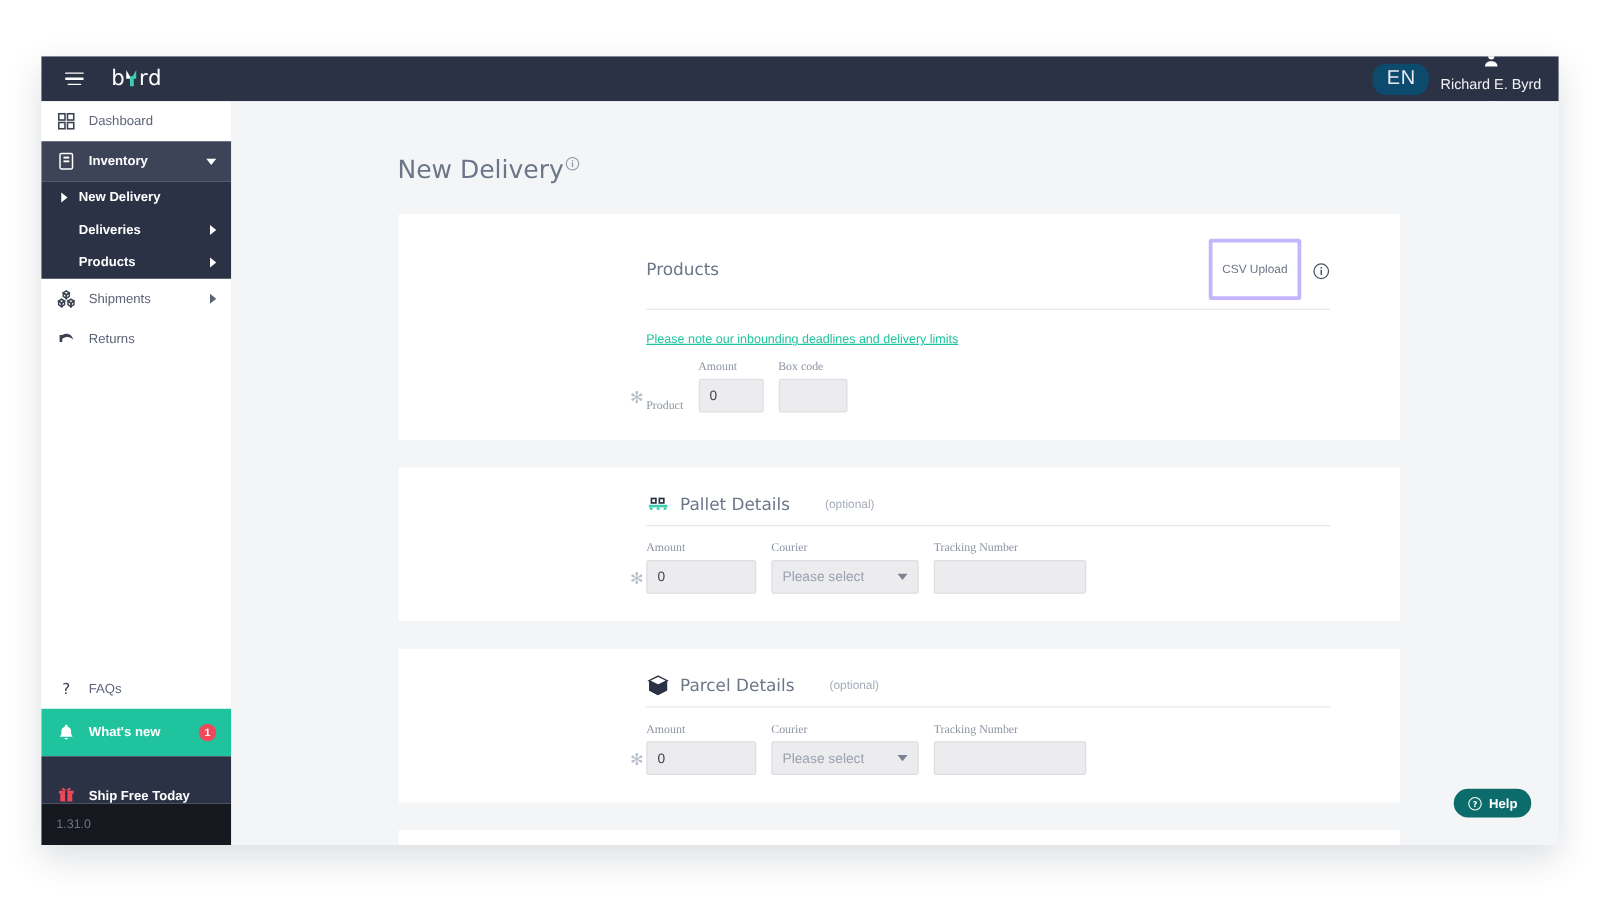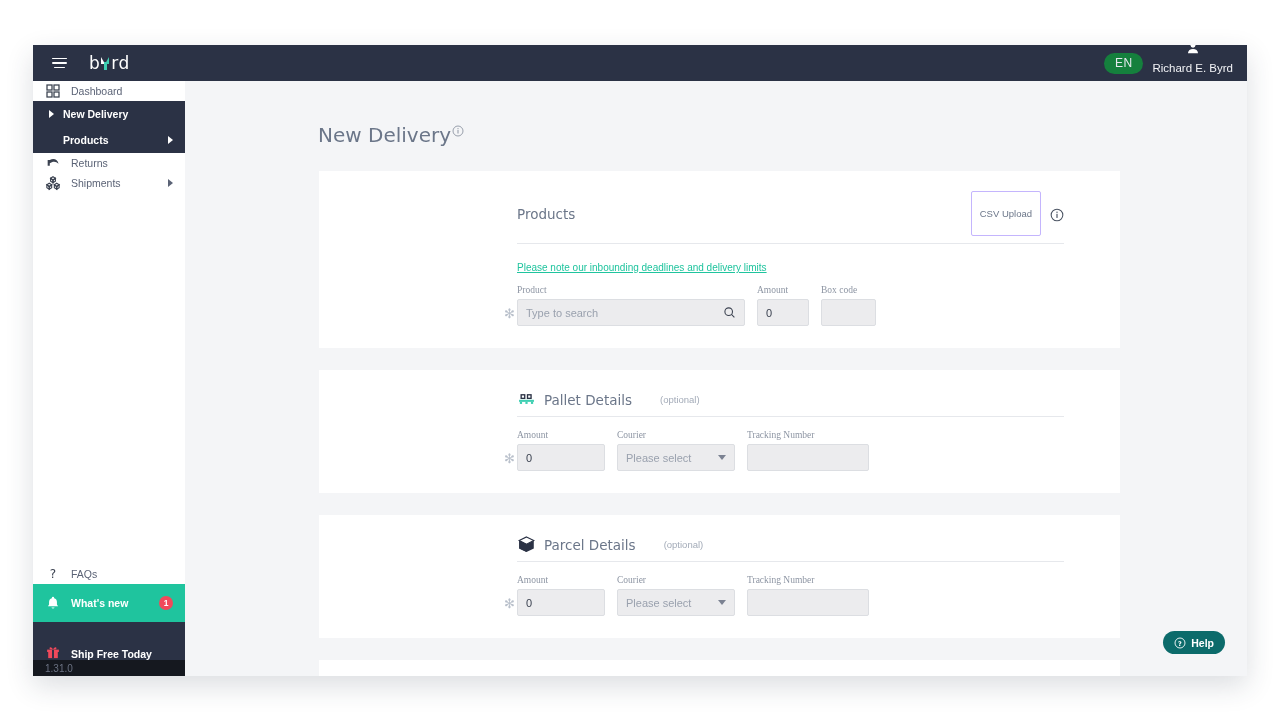--- a/index.html
+++ b/index.html
@@ -59,22 +59,22 @@
   .brand .b-mark::after {
     content: ""; position: absolute; left: 3.2px; top: 5px;
     width: 2.4px; height: 8px; background: #3ecfb2;
   }
 
   .topbar-right {
     margin-left: auto; display: flex; align-items: center; gap: 9px;
     padding-right: 14px; color: #ffffff;
   }
   .lang-pill {
-    background: #15803d; color: #e7e9ef;
-    border-radius: 11px; font-size: 12px;
+    background: #0c4a6e; color: #e7e9ef;
+    border-radius: 11px; font-size: 16px;
     padding: 3.5px 11px; cursor: pointer;
     letter-spacing: .4px;
   }
   .user-chip { display: flex; align-items: center; gap: 7px; cursor: pointer; flex-direction: column; }
   .avatar-icon { width: 14px; height: 14px; display: block; }
   .user-name { font-size: 11.5px; color: #f2f3f6; }
   .caret-down {
     width: 0; height: 0;
     border-left: 4.5px solid transparent;
     border-right: 4.5px solid transparent;
@@ -83,21 +83,21 @@
   }
 
   
   .sidebar {
     position: absolute; left: 0; top: 36px;
     width: 152px; height: 595px;
     background: #ffffff;
     display: flex; flex-direction: column;
   }
   .nav-item {
-    height: 20px; display: flex; align-items: center;
+    height: 32px; display: flex; align-items: center;
     padding: 0 12px; gap: 10px; cursor: pointer;
     font-size: 10.5px; color: #5b6376;
     white-space: nowrap;
   }
   .nav-item .ic { width: 16px; height: 16px; flex: 0 0 16px; display:block; }
   .nav-item .lbl { flex: 1; }
   .nav-item.active-group {
     background: #3d4458; color: #ffffff; font-weight: bold;
   }
   .submenu { background: #2b3245; }
@@ -134,21 +134,21 @@
     background: #f1495b; color: #ffffff;
     border-radius: 50%; width: 14px; height: 14px;
     font-size: 8.5px; display: flex; align-items: center; justify-content: center;
     font-weight: bold;
   }
   .nav-item.shipfree {
     background: #2b3245; color: #ffffff; height: 38px; font-weight: bold; align-items: flex-end;
   }
   .version-bar {
     background: #15181f; color: #6b7283;
-    height: 16px; display: flex; align-items: center;
+    height: 33px; display: flex; align-items: center;
     padding-left: 12px; font-size: 10px;
   }
 
   
   .content {
     position: absolute; left: 152px; top: 36px;
     width: 1062px; height: 595px;
     background: #f4f5f7;
     overflow: hidden;
   }
@@ -178,21 +178,21 @@
     gap: 8px;
   }
   .sec-title {
     font-size: 13.5px; color: #6b7689; font-weight: normal;
     font-family: "DejaVu Sans", sans-serif;
   }
   .sec-optional { font-size: 9.5px; color: #a3abb8; margin-left: 20px; }
   .sec-head-right { margin-left: auto; display: flex; align-items: center; gap: 9px; }
 
   .csv-btn {
-    border: 1px solid #c4b5fd; background: #ffffff;
+    border: 3px solid #c4b5fd; background: #ffffff;
     color: #6b7689; font-size: 9.5px;
     padding: 16px 8px; border-radius: 2px; cursor: pointer;
     font-family: "Liberation Sans", sans-serif;
   }
 
   .note-link {
     display: inline-block;
     font-size: 10px; color: #1fc49e;
     text-decoration: underline; cursor: pointer;
     margin-bottom: 12px;
@@ -278,57 +278,70 @@
     <div class="nav-item">
       <svg class="ic" viewBox="0 0 24 24">
         <rect x="3" y="3" width="7.5" height="7.5" fill="none" stroke="#3b4250" stroke-width="1.9"></rect>
         <rect x="13.5" y="3" width="7.5" height="7.5" fill="none" stroke="#3b4250" stroke-width="1.9"></rect>
         <rect x="3" y="13.5" width="7.5" height="7.5" fill="none" stroke="#3b4250" stroke-width="1.9"></rect>
         <rect x="13.5" y="13.5" width="7.5" height="7.5" fill="none" stroke="#3b4250" stroke-width="1.9"></rect>
       </svg>
       <span class="lbl">Dashboard</span>
     </div>
 
+    <div class="nav-item active-group">
+      <svg class="ic" viewBox="0 0 24 24">
+        <rect x="4.5" y="2.8" width="15" height="18.4" rx="1.6" fill="none" stroke="#ffffff" stroke-width="1.8"></rect>
+        <rect x="8.6" y="6.4" width="7" height="2.4" fill="#ffffff"></rect>
+        <rect x="8.6" y="11" width="7" height="2.2" fill="#ffffff"></rect>
+      </svg>
+      <span class="lbl">Inventory</span>
+      <span class="chev-dn"></span>
+    </div>
 
     <div class="submenu">
       <div class="sub-item">
         <span class="chev chev-l"></span>
         <span>New Delivery</span>
       </div>
       <div class="sub-item">
+        <span>Deliveries</span>
+        <span class="chev chev-r"></span>
+      </div>
+      <div class="sub-item">
         <span>Products</span>
         <span class="chev chev-r"></span>
       </div>
-    </div>
-
-    <div class="nav-item">
-      <svg class="ic" viewBox="0 0 24 24">
-        <path d="M4 7.5v8.5h3.2V12.4c4.4-3.4 9.6-3.2 13.1.9C19.2 6.6 12.8 4.2 7.3 7.5z" fill="#3b4250"></path>
-      </svg>
-      <span class="lbl">Returns</span>
     </div>
 
     <div class="nav-item">
       <svg class="ic" viewBox="0 0 24 24">
         <g fill="none" stroke="#3b4250" stroke-width="1.7">
           <path d="M12 2.6 15.6 5 12 7.4 8.4 5z"></path>
           <path d="M8.4 5v4.2L12 11.6V7.4z"></path>
           <path d="M15.6 5v4.2L12 11.6V7.4z"></path>
           <path d="M6.4 12.4 10 14.8 6.4 17.2 2.8 14.8z"></path>
           <path d="M2.8 14.8V19l3.6 2.4v-4.2z"></path>
           <path d="M10 14.8V19l-3.6 2.4v-4.2z"></path>
           <path d="M17.6 12.4 21.2 14.8 17.6 17.2 14 14.8z"></path>
           <path d="M14 14.8V19l3.6 2.4v-4.2z"></path>
           <path d="M21.2 14.8V19l-3.6 2.4v-4.2z"></path>
         </g>
       </svg>
       <span class="lbl">Shipments</span>
       <span class="chev" style="color:#5b6376"></span>
     </div>
 
+    <div class="nav-item">
+      <svg class="ic" viewBox="0 0 24 24">
+        <path d="M4 7.5v8.5h3.2V12.4c4.4-3.4 9.6-3.2 13.1.9C19.2 6.6 12.8 4.2 7.3 7.5z" fill="#3b4250"></path>
+      </svg>
+      <span class="lbl">Returns</span>
+    </div>
+
 
     <div class="spacer"></div>
 
     <div class="nav-item faqs">
       <svg class="ic" viewBox="0 0 24 24">
         <text x="12" y="18.5" text-anchor="middle" font-size="18" font-family="DejaVu Sans, sans-serif" fill="#3b4250">?</text>
       </svg>
       <span class="lbl">FAQs</span>
     </div>
 
@@ -382,29 +395,20 @@
           </div>
         </div>
 
         <a class="note-link">Please note our inbounding deadlines and delivery limits</a>
 
         <div class="field-row">
           <span class="req-star">✻</span>
 
           <div class="field">
             <label>Product</label>
-            <div class="ctrl w-product">
-              <span class="ph">Type to search</span>
-              <span class="right-ic">
-                <svg width="13" height="13" viewBox="0 0 24 24">
-                  <circle cx="10.5" cy="10.5" r="7" fill="none" stroke="#3b4250" stroke-width="2"></circle>
-                  <line x1="15.6" y1="15.6" x2="21" y2="21" stroke="#3b4250" stroke-width="2"></line>
-                </svg>
-              </span>
-            </div>
           </div>
 
           <div class="field">
             <label>Amount</label>
             <div class="ctrl value w-amount-small">0</div>
           </div>
 
           <div class="field">
             <label>Box code</label>
             <div class="ctrl value w-boxcode"></div>

